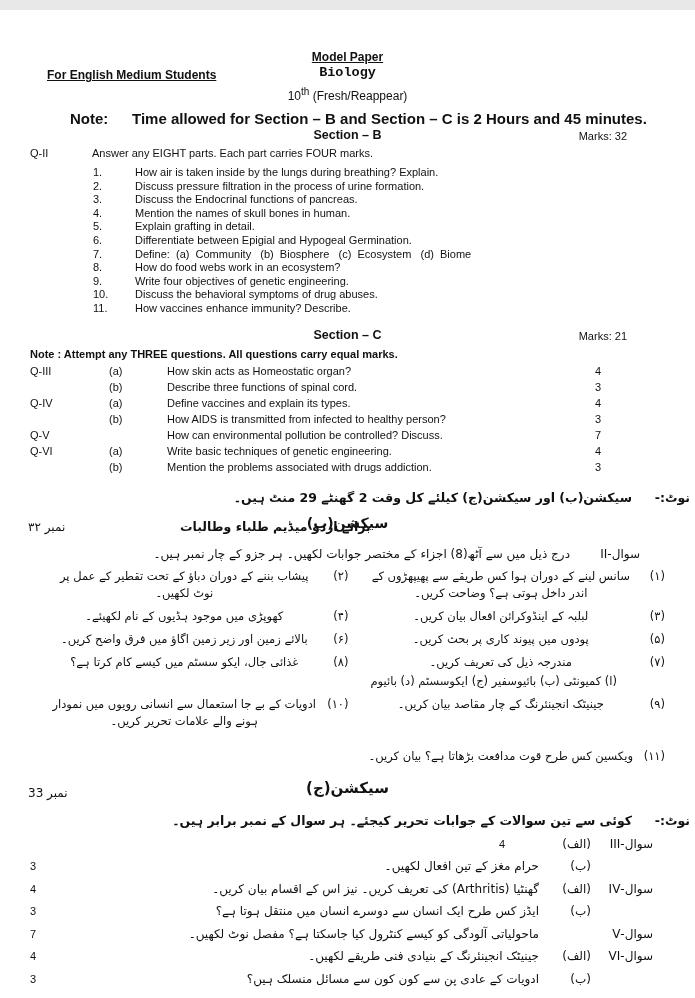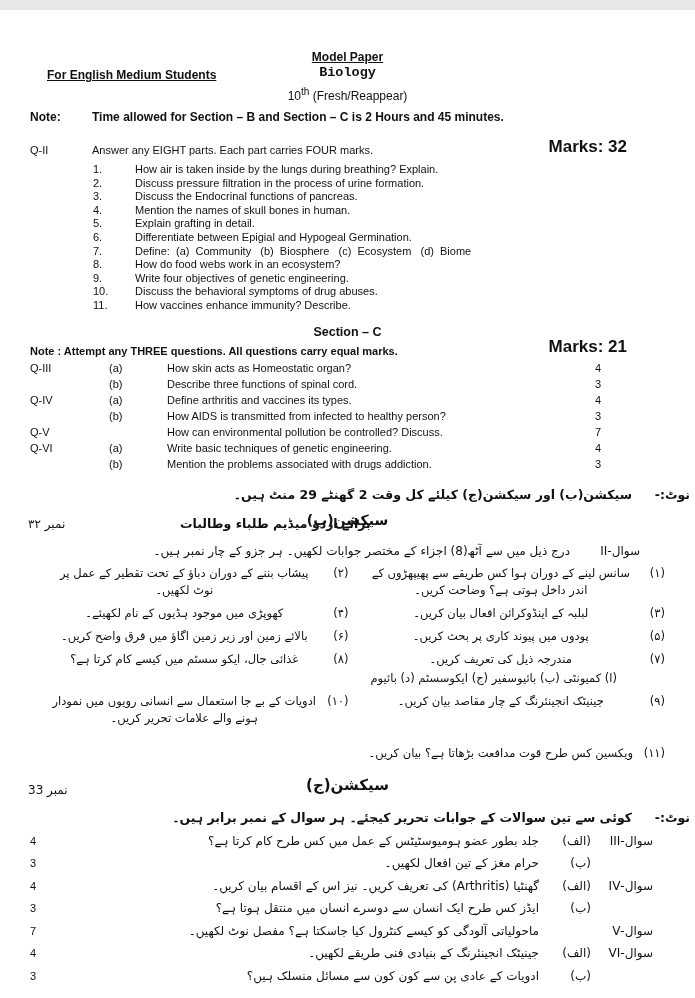--- a/index.html
+++ b/index.html
@@ -8,25 +8,25 @@
     font-family:"Liberation Sans",sans-serif;position:relative;overflow:hidden;
   }
 
   
   .model-paper{padding-top:40px;text-align:center;font-size:12px;font-weight:bold;}
   .model-paper span{text-decoration:underline;}
   .subject-row{position:relative;height:18px;margin-top:1px;}
   .medium-note{position:absolute;left:47px;top:3px;font-size:12px;font-weight:bold;text-decoration:underline;}
   .subject{font-size:13.5px;font-weight:bold;text-align:center;font-family:Liberation Mono, monospace;}
   .class-line{text-align:center;font-size:12px;margin-top:3px;}
-  .note-row{display:flex;font-size:12px;font-weight:bold;margin-top:7px;}
+  .note-row{display:flex;font-size:15px;font-weight:bold;margin-top:7px;padding-left:40px;}
   .note-row .lbl{margin-left:30px;width:62px;flex:none;}
   .sec-head{position:relative;height:17px;margin-top:1px;}
   .sec-title{text-align:center;font-size:12.5px;font-weight:bold;}
-  .sec-marks{position:absolute;right:68px;top:12px;font-size:17px;font-weight:bold;}
+  .sec-marks{position:absolute;right:68px;top:2px;font-size:11px;font-weight:normal;}
   .q-row{display:flex;font-size:11px;margin-top:2px;}
   .q-row .lbl{margin-left:30px;width:62px;flex:none;}
 
   
   .eng-items{margin-top:7px;}
   .eng-item{display:flex;font-size:11px;line-height:13.6px;}
   .eng-item .no{margin-left:93px;width:42px;flex:none;}
   .eng-item .txt{white-space:pre-wrap;}
 
   
@@ -85,20 +85,21 @@
   </div>
 
   <div class="class-line"><span>10</span><sup>th</sup><span> (Fresh/Reappear)</span></div>
 
   <div class="note-row">
     <span class="lbl">Note:</span>
     <span class="txt">Time allowed for Section – B and Section – C is 2 Hours and 45 minutes.</span>
   </div>
 
   <div class="sec-head">
+    <div class="sec-title">Section – B</div>
     <div class="sec-marks">Marks: 32</div>
   </div>
 
   <div class="q-row">
     <span class="lbl">Q-II</span>
     <span class="txt">Answer any EIGHT parts. Each part carries FOUR marks.</span>
   </div>
 
   <div class="eng-items">
     <div class="eng-item">
@@ -163,21 +164,21 @@
       </div>
     <div class="c-row">
         <span class="q"></span>
         <span class="sub">(b)</span>
         <span class="txt">Describe three functions of spinal cord.</span>
         <span class="mk">3</span>
       </div>
     <div class="c-row">
         <span class="q">Q-IV</span>
         <span class="sub">(a)</span>
-        <span class="txt">Define arthritis and vaccines its types.</span>
+        <span class="txt">Define vaccines and explain its types.</span>
         <span class="mk">4</span>
       </div>
     <div class="c-row">
         <span class="q"></span>
         <span class="sub">(b)</span>
         <span class="txt">How AIDS is transmitted from infected to healthy person?</span>
         <span class="mk">3</span>
       </div>
     <div class="c-row">
         <span class="q">Q-V</span>
@@ -272,21 +273,20 @@
 
     <div class="u-note" style="margin-top:4px;">
       <span class="lbl">نوٹ:-</span>
       <span class="txt">کوئی سے تین سوالات کے جوابات تحریر کیجئے۔ ہر سوال کے نمبر برابر ہیں۔</span>
     </div>
 
     <div class="uc-rows">
       <div class="uc-row">
           <span class="q">سوال-III</span>
           <span class="sub">(الف)</span>
-          <span class="txt">جلد بطور عضو ہومیوسٹیٹس کے عمل میں کس طرح کام کرتا ہے؟</span>
           <span class="mk">4</span>
         </div>
       <div class="uc-row">
           <span class="q"></span>
           <span class="sub">(ب)</span>
           <span class="txt">حرام مغز کے تین افعال لکھیں۔</span>
           <span class="mk">3</span>
         </div>
       <div class="uc-row">
           <span class="q">سوال-IV</span>

